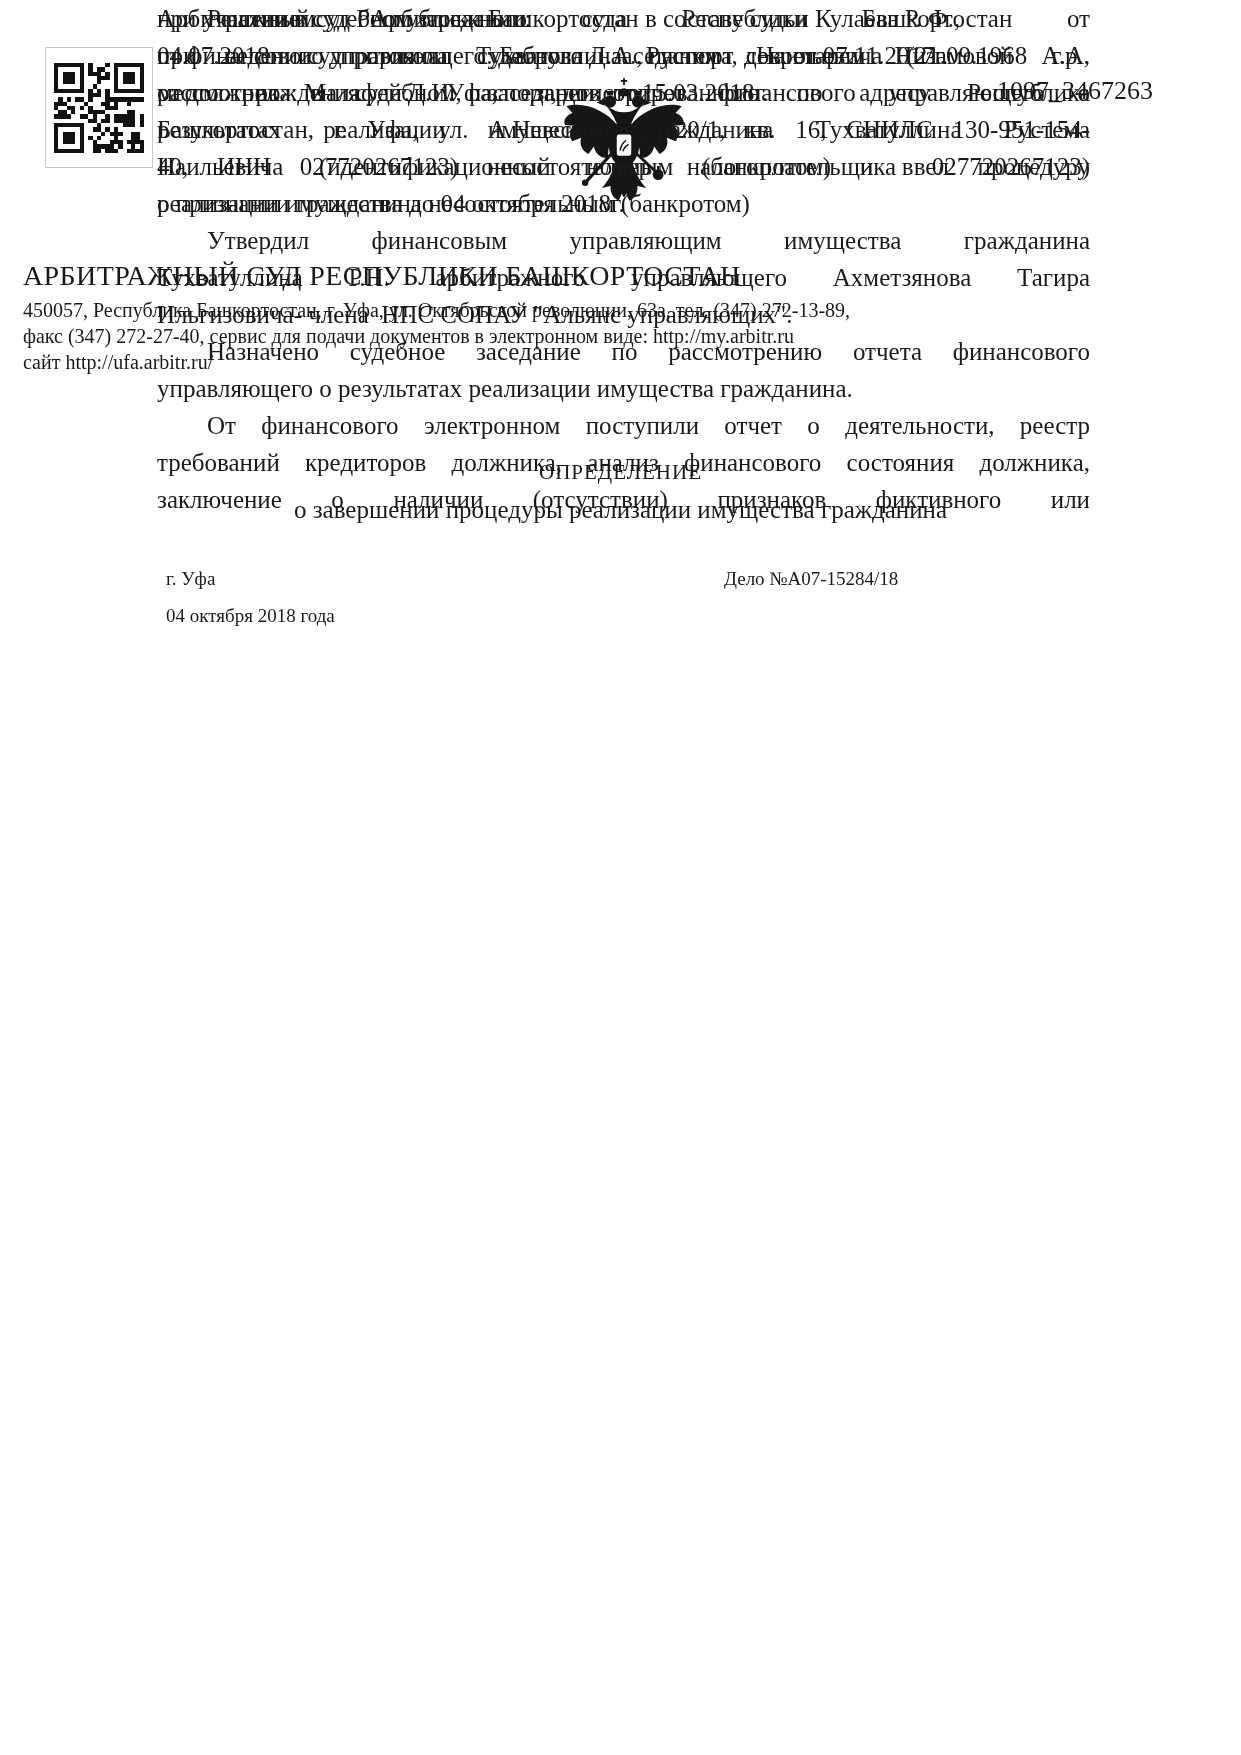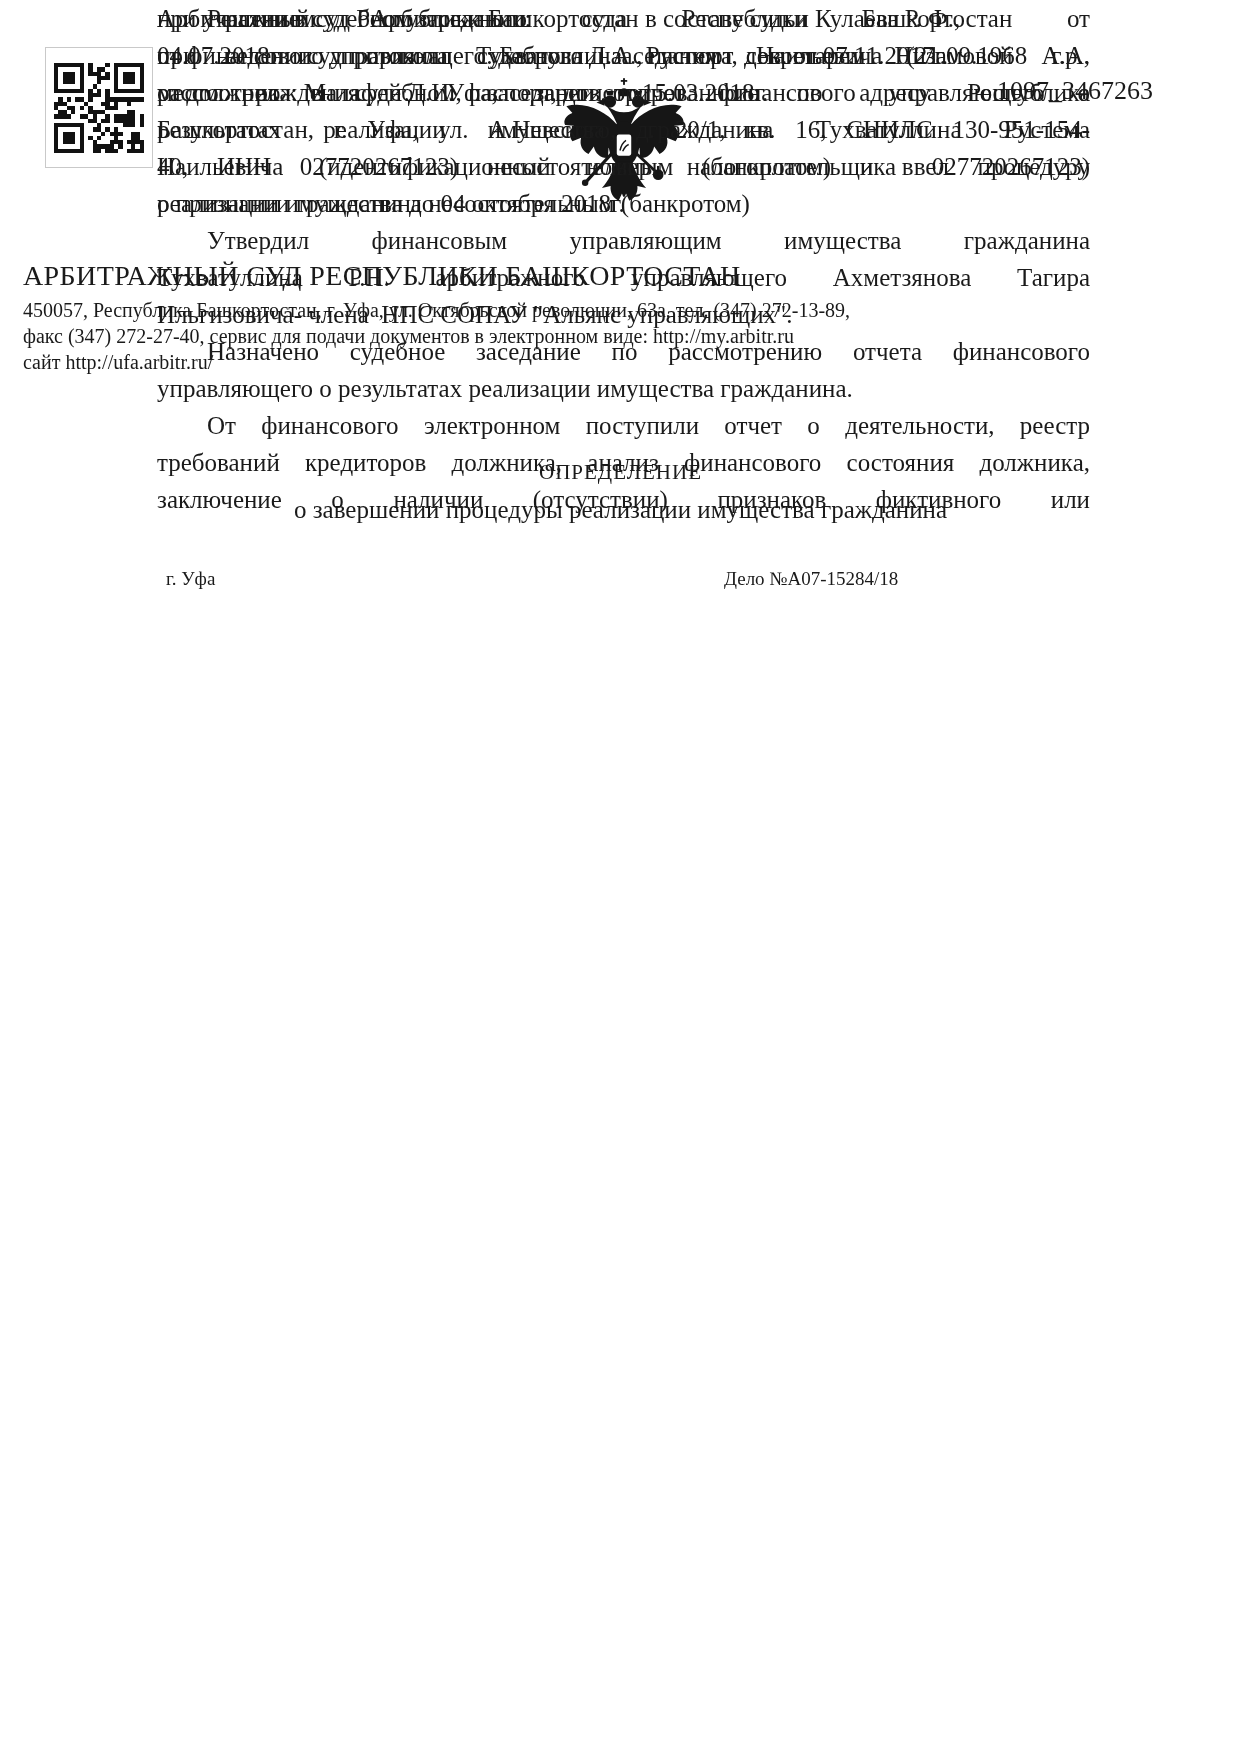--- a/index.html
+++ b/index.html
@@ -314,20 +314,21 @@
 <div class="abs" id="title-block">
   <div id="doc-title">ОПРЕДЕЛЕНИЕ</div>
   <div id="doc-subtitle">о завершении процедуры реализации имущества гражданина</div>
 </div>
 
 <div class="abs" id="case-block">
   <div id="case-row">
     <span>г. Уфа</span>
     <span id="case-number">Дело №А07-15284/18</span>
   </div>
+  <div id="date-line">04 октября 2018 года</div>
 </div>
 
 <div class="abs textcol" id="intro">
     <div class="ln">Арбитражный суд Республики Башкортостан в составе судьи Кулаева Р. Ф.,</div>
     <div class="ln jl">при ведении протокола судебного заседания секретарем Низамовой А.А.</div>
     <div class="ln jl">рассмотрел в судебном заседании отчет финансового управляющего о</div>
     <div class="ln jl">результатах реализации имущества гражданина Тухватуллина Рустема</div>
     <div class="ln jl">Наильевича (идентификационный номер налогоплательщика 027720267123)</div>
     <div class="ln">о признании гражданина несостоятельным (банкротом)</div>
   </div>

